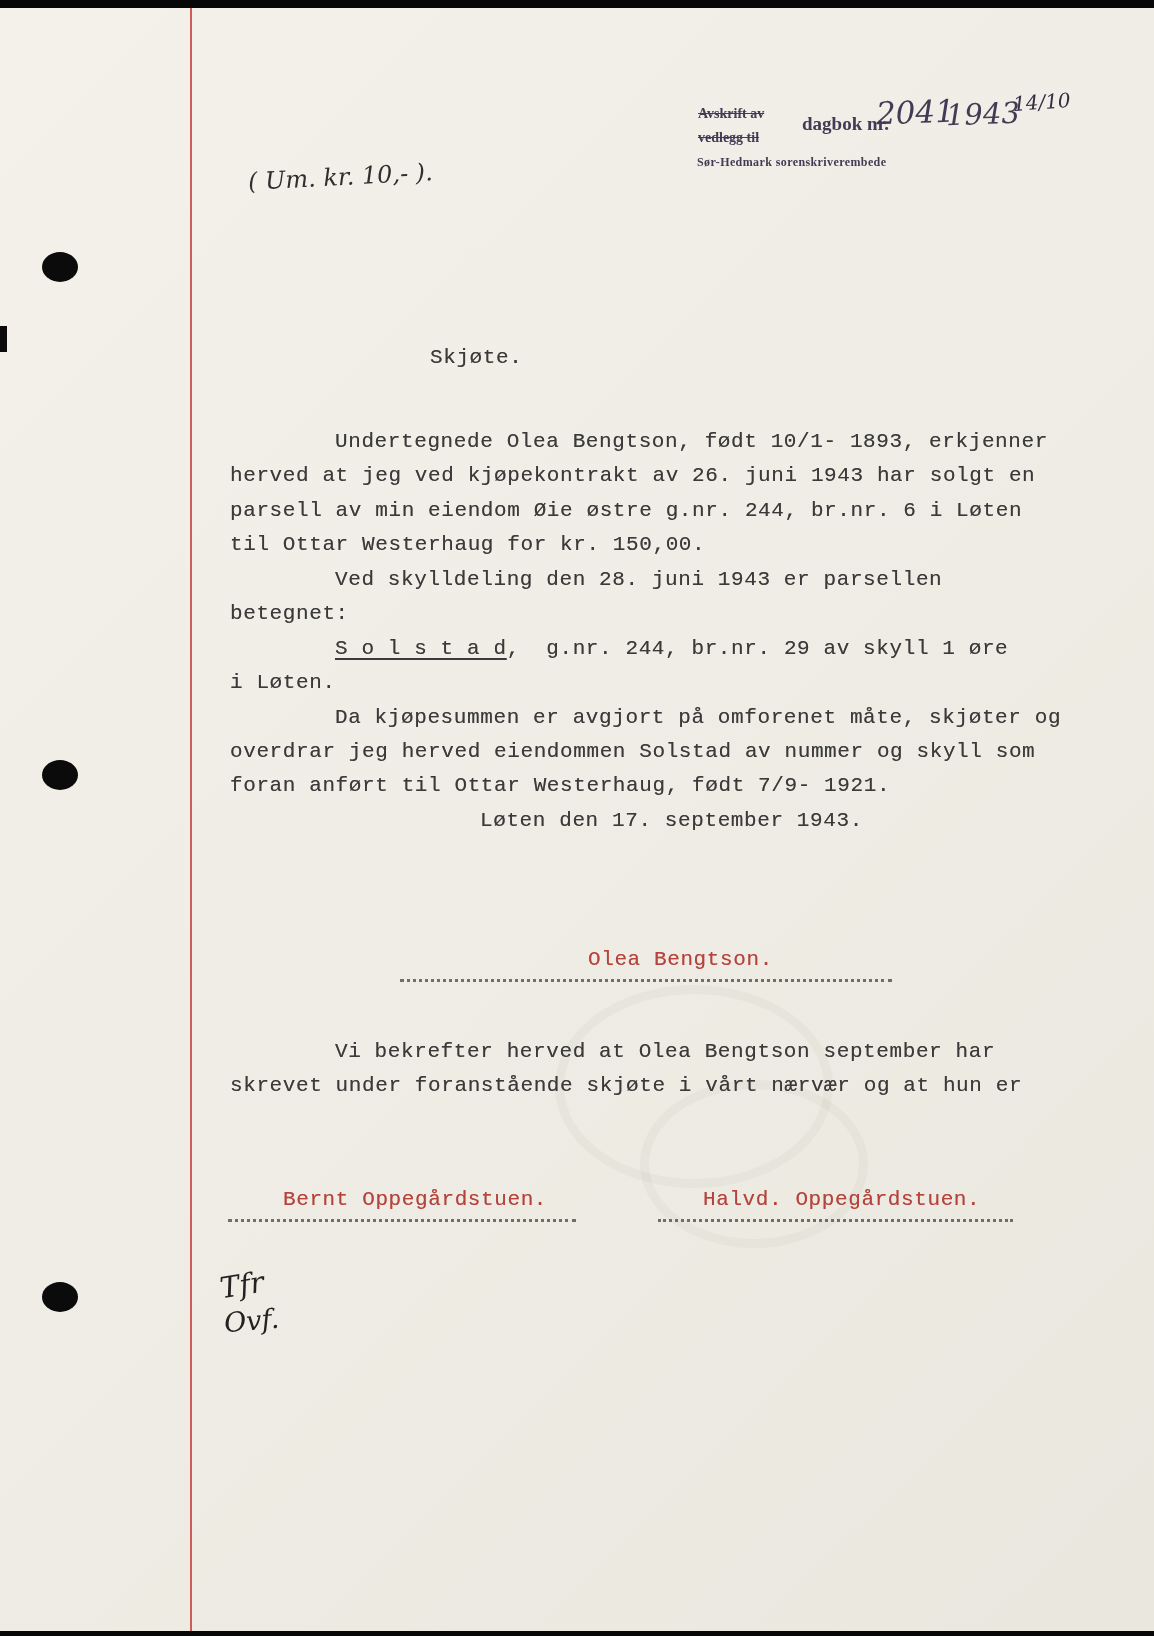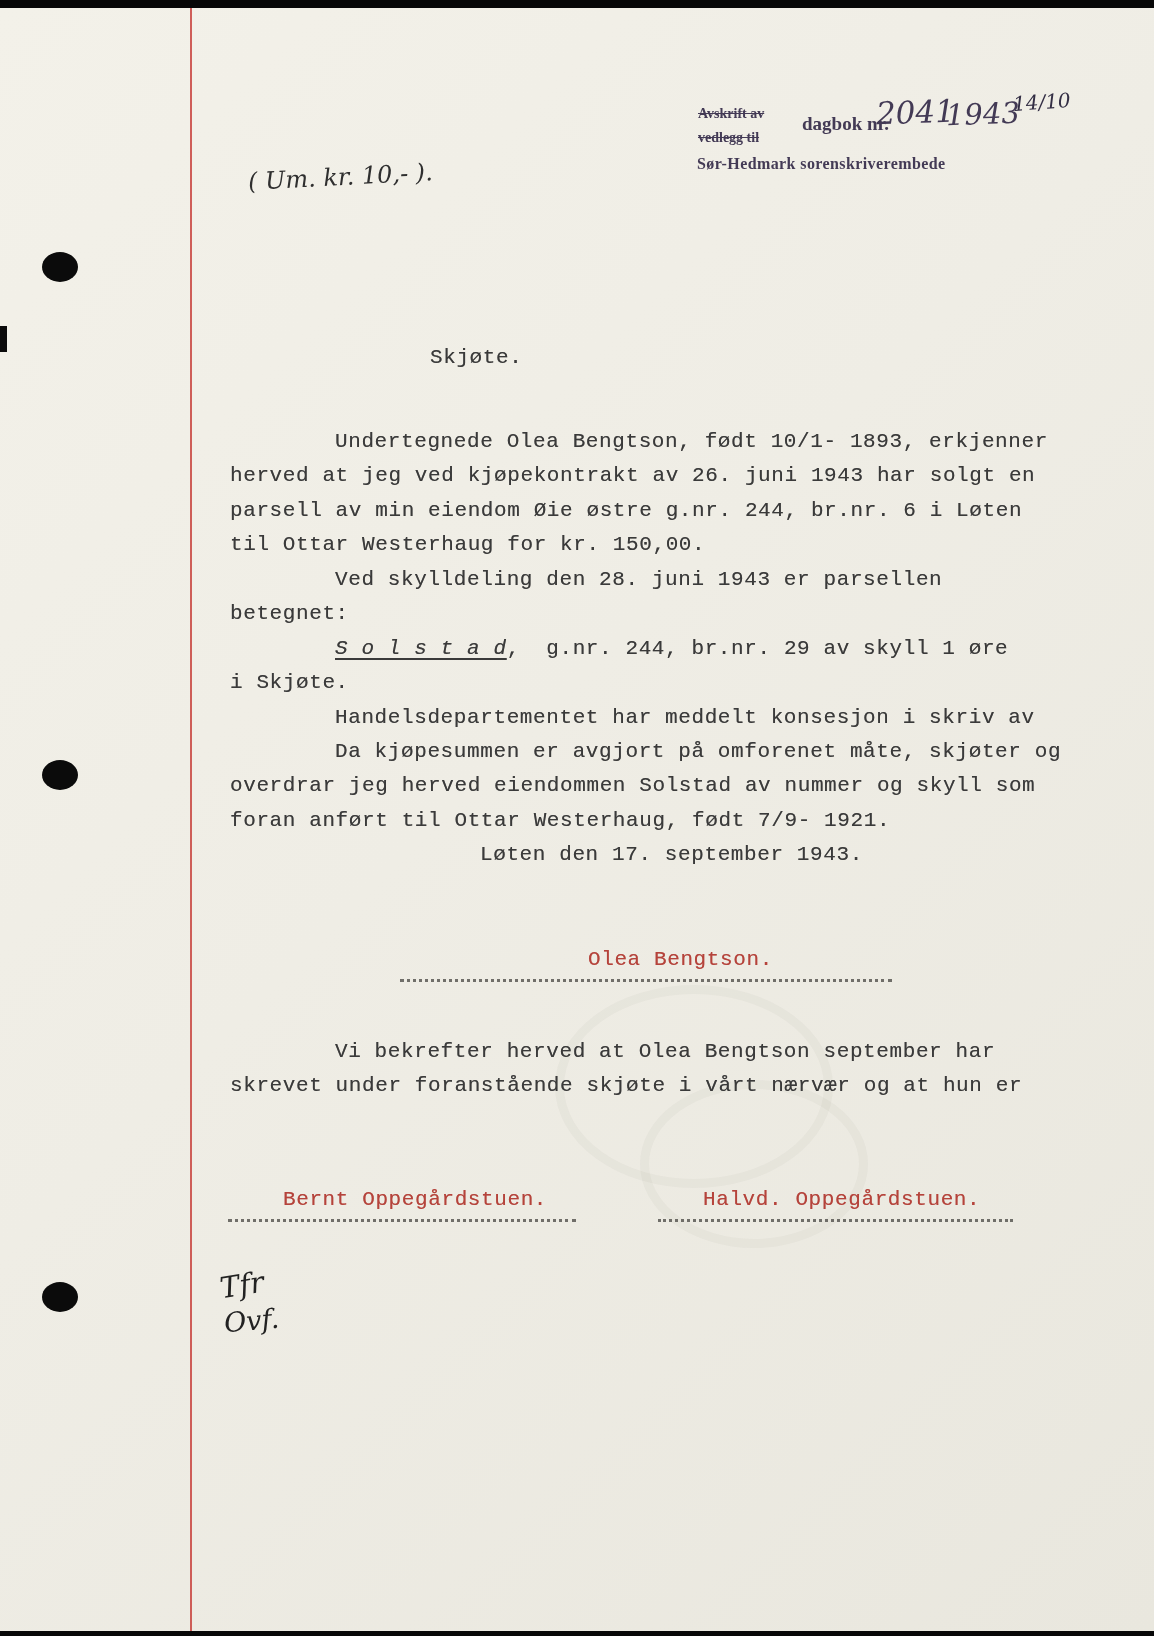--- a/index.html
+++ b/index.html
@@ -11,21 +11,21 @@
         background:rgba(198,58,52,0.8);}
   .hole{position:absolute;left:42px;width:36px;height:30px;border-radius:50%;background:#0b0b0b;}
   .notch{position:absolute;left:0;top:326px;width:7px;height:26px;background:#0b0b0b;}
   .typed{position:absolute;color:#3a3a3a;font-size:21px;letter-spacing:0.6px;white-space:pre;
         text-shadow:0 0 0.5px rgba(60,60,60,0.55);}
   .col{position:absolute;color:#3a3a3a;font-size:21px;letter-spacing:0.6px;
         text-shadow:0 0 0.5px rgba(60,60,60,0.55);}
   .col .line{height:34.45px;white-space:pre;}
   .indent{padding-left:105px;}
   .indent-big{padding-left:250px;}
-  .uline{text-decoration:underline;text-underline-offset:4px;font-style:italic;}
+  .uline{text-decoration:underline;text-underline-offset:4px;}
   .red{color:#b5433b;text-shadow:0 0 0.5px rgba(181,67,59,0.55);}
   .dots{position:absolute;border-bottom:3px dotted rgba(70,68,64,0.75);height:1px;}
   .stamp-ink{color:#433a55;}
   .stamp-small{position:absolute;font-family:"Liberation Serif","DejaVu Serif",serif;
         font-size:14px;font-weight:bold;}
   .strike{text-decoration:line-through;}
   .hand{font-family:"DejaVu Serif","Liberation Serif",serif;font-style:italic;}
   .artifact{position:absolute;border-radius:50%;border:9px solid rgba(110,110,95,0.05);}
 </style>
 </head>
@@ -44,37 +44,36 @@
   <div class="artifact" style="left:555px;top:985px;width:260px;height:185px;"></div>
   <div class="artifact" style="left:640px;top:1080px;width:210px;height:150px;"></div>
 
   <div>
     <span class="stamp-small stamp-ink strike" style="left:698px;top:106px;">Avskrift av</span>
     <span class="stamp-small stamp-ink" style="left:802px;top:113px;font-size:19px;">dagbok nr.</span>
     <span class="hand stamp-ink" style="position:absolute;left:876px;top:94px;font-size:31px;transform:rotate(-2deg);">2041</span>
     <span class="hand stamp-ink" style="position:absolute;left:946px;top:97px;font-size:29px;transform:rotate(-2deg);">1943</span>
     <span class="hand" style="position:absolute;left:1013px;top:90px;font-size:20px;color:#332e44;transform:rotate(-4deg);">14/10</span>
     <span class="stamp-small stamp-ink strike" style="left:698px;top:130px;">vedlegg til</span>
-    <span class="stamp-small stamp-ink" style="left:697px;top:155px;font-size:16px;letter-spacing:0.4px;">Sør-Hedmark sorenskriverembede</span>
+    <span class="stamp-small stamp-ink" style="left:697px;top:155px;font-size:12px;letter-spacing:0.4px;">Sør-Hedmark sorenskriverembede</span>
   </div>
 
   <div class="hand" style="position:absolute;left:248px;top:163px;font-size:24px;color:#2f2f2f;transform:rotate(-3deg);">( Um. kr. 10,- ).</div>
 
   <div class="typed" style="left:430px;top:346px;">Skjøte.</div>
 
   <div class="col" style="left:230px;top:430px;width:840px;">
     <div class="line indent">Undertegnede Olea Bengtson, født 10/1- 1893, erkjenner</div>
     <div class="line">herved at jeg ved kjøpekontrakt av 26. juni 1943 har solgt en</div>
     <div class="line">parsell av min eiendom Øie østre g.nr. 244, br.nr. 6 i Løten</div>
     <div class="line">til Ottar Westerhaug for kr. 150,00.</div>
     <div class="line indent">Ved skylldeling den 28. juni 1943 er parsellen</div>
     <div class="line">betegnet:</div>
     <div class="line indent"><span class="uline">S o l s t a d</span><span>,  g.nr. 244, br.nr. 29 av skyll 1 øre</span></div>
-    <div class="line">i Skjøte.</div>
-    <div class="line indent">Handelsdepartementet har meddelt konsesjon i skriv av</div>
+    <div class="line">i Løten.</div>
     <div class="line indent">Da kjøpesummen er avgjort på omforenet måte, skjøter og</div>
     <div class="line">overdrar jeg herved eiendommen Solstad av nummer og skyll som</div>
     <div class="line">foran anført til Ottar Westerhaug, født 7/9- 1921.</div>
     <div class="line indent-big">Løten den 17. september 1943.</div>
   </div>
 
   <div class="typed red" style="left:588px;top:948px;">Olea Bengtson.</div>
   <div class="dots" style="left:400px;top:978px;width:492px;"></div>
 
   <div class="col" style="left:230px;top:1040px;width:840px;">

